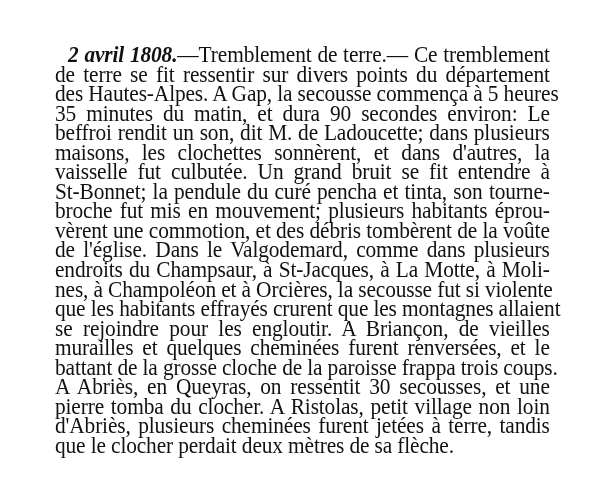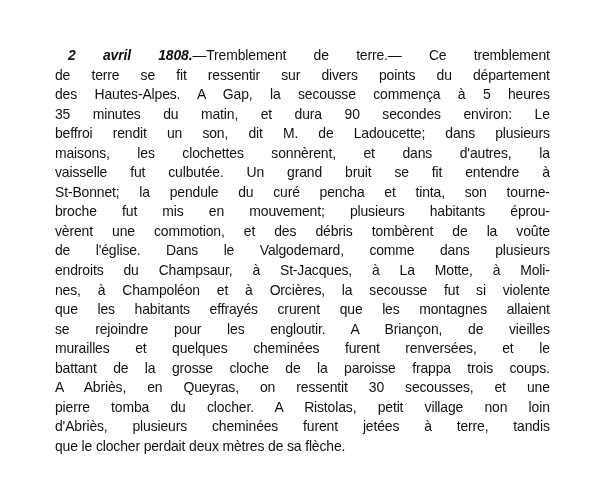--- a/index.html
+++ b/index.html
@@ -19,22 +19,22 @@
       top: 0;
       width: 603px;
       height: 501px;
       background: #ffffff;
     }
     .text-block {
       position: absolute;
       left: 55px;
       top: 45px;
       width: 495px;
-      font-family: Liberation Sans, sans-serif;
-      font-size: 15px;
+      font-family: Liberation Serif, serif;
+      font-size: 23px;
       line-height: 19.55px;
       color: #111111;
       letter-spacing: -0.15px;
     }
     .line {
       display: block;
       white-space: nowrap;
       text-align: justify;
       text-align-last: justify;
       height: 19.55px;

